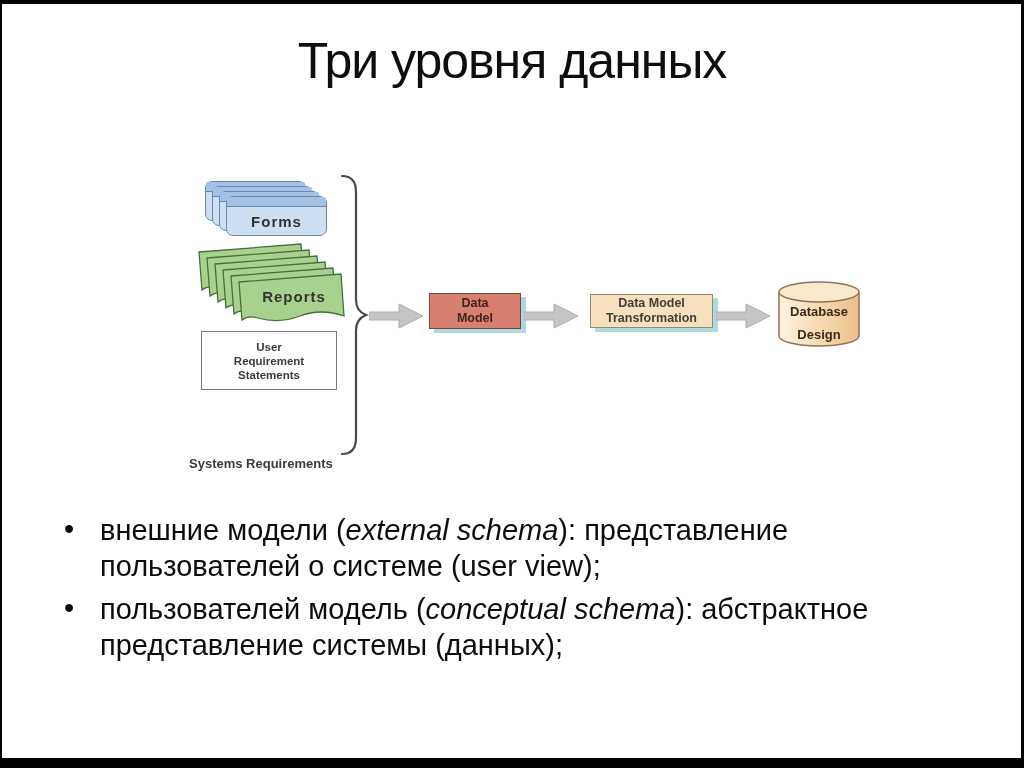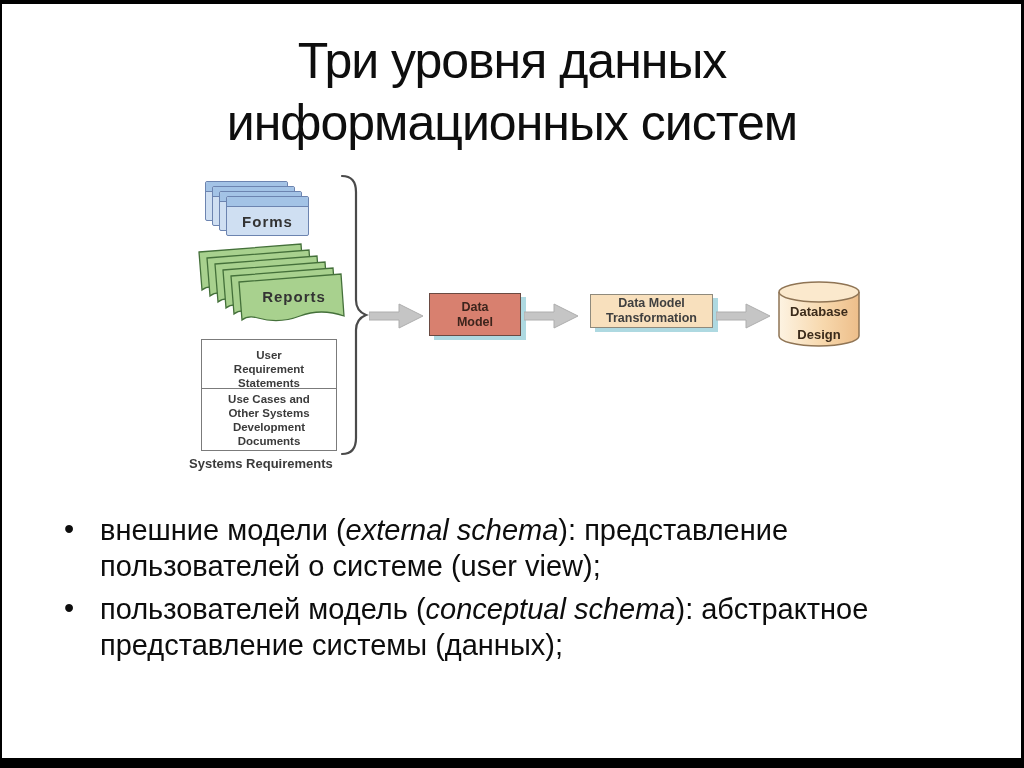--- a/index.html
+++ b/index.html
@@ -11,23 +11,23 @@
 
   
   .title { position:absolute; top:30px; left:0; width:1024px; text-align:center;
            font-size:50px; line-height:62px; color:#0e0e0e; letter-spacing:-1px; }
 
   
   .diagram { position:absolute; inset:0; color:var(--diagram_text); }
   .abs { position:absolute; }
 
   
-  .form-card { position:absolute; width:83px; height:40px;
+  .form-card { position:absolute; width:101px; height:40px;
                background:var(--forms_body); border:1px solid var(--forms_border);
-               border-radius:2px; }
+               border-radius:7px; }
   .form-card .hdr { height:10px; background:var(--forms_header);
                     border-bottom:1px solid var(--forms_border);
                     border-radius:2px 2px 0 0; }
   .form-card .lbl { height:29px; display:flex; align-items:center; justify-content:center;
                     font-size:15px; font-weight:bold; color:#333; letter-spacing:1px; }
 
   
   .req-box { background:#fff; border:1px solid var(--box_border);
              display:flex; align-items:center; justify-content:center;
              text-align:center; font-size:11.5px; font-weight:bold;
@@ -58,21 +58,20 @@
   svg { display:block; }
 </style>
 </head>
 <body>
 
 <div class="slide">
   <div class="frame"></div>
 
   <div class="title">
     <div>Три уровня данных</div>
-    <div>информационных систем</div>
   </div>
 
   <div class="diagram">
 
     <div class="abs" style="left:205px; top:181px; width:120px; height:56px;">
       <div class="form-card" style="left:0;  top:0;">
           <div class="hdr"></div>
         </div>
       <div class="form-card" style="left:7px; top:5px;">
           <div class="hdr"></div>
@@ -92,40 +91,36 @@
         <path transform="translate(8,6)" d="M 3 10 L 105 2 L 108 44 Q 85 36 64 44 Q 43 52 22 46 Q 12 43 6 48 Z"></path>
         <path transform="translate(16,12)" d="M 3 10 L 105 2 L 108 44 Q 85 36 64 44 Q 43 52 22 46 Q 12 43 6 48 Z"></path>
         <path transform="translate(24,18)" d="M 3 10 L 105 2 L 108 44 Q 85 36 64 44 Q 43 52 22 46 Q 12 43 6 48 Z"></path>
         <path transform="translate(32,24)" d="M 3 10 L 105 2 L 108 44 Q 85 36 64 44 Q 43 52 22 46 Q 12 43 6 48 Z"></path>
         <path transform="translate(40,30)" d="M 3 10 L 105 2 L 108 44 Q 85 36 64 44 Q 43 52 22 46 Q 12 43 6 48 Z"></path>
       </g>
     </svg>
     <div class="abs" style="left:246px; top:288px; width:96px; text-align:center;
          font-size:15px; font-weight:bold; color:#333; letter-spacing:1px;">Reports</div>
 
-    <div class="abs req-box" style="left:201px; top:331px; width:136px; height:59px;margin-top:8px;">User
+    <div class="abs req-box" style="left:201px; top:331px; width:136px; height:59px;">User
 Requirement
 Statements</div>
 
-    <div class="abs req-box" style="left:201px; top:388px; width:136px; height:63px;">Use Cases and
-Other Systems
-Development
-Documents</div>
 
     <div class="abs sysreq" style="left:189px; top:456px;">Systems Requirements</div>
 
     <svg class="abs" style="left:336px; top:172px;" width="36" height="288" viewBox="0 0 36 288">
       <path d="M 6 4 Q 20 4 20 20 L 20 128 Q 20 139 30 143 Q 20 147 20 158 L 20 266 Q 20 282 6 282" fill="none" stroke="var(--brace)" stroke-width="2.2" stroke-linecap="round"></path>
     </svg>
 
     <svg class="abs" style="left:369px; top:302px;" width="56" height="28" viewBox="0 0 56 28">
       <polygon points="0,10 30,10 30,2 54,14 30,26 30,18 0,18" fill="var(--arrow_gray)" stroke="#aeaeae" stroke-width="1"></polygon>
     </svg>
 
-    <div class="abs flow-box dm" style="left:429px; top:293px; width:92px; height:43px;">Data
+    <div class="abs flow-box dm" style="left:429px; top:293px; width:92px; height:36px;">Data
 Model</div>
 
     <svg class="abs" style="left:524px; top:302px;" width="56" height="28" viewBox="0 0 56 28">
       <polygon points="0,10 30,10 30,2 54,14 30,26 30,18 0,18" fill="var(--arrow_gray)" stroke="#aeaeae" stroke-width="1"></polygon>
     </svg>
 
     <div class="abs flow-box dmt" style="left:590px; top:294px; width:123px; height:34px;">Data Model
 Transformation</div>
 
     <svg class="abs" style="left:716px; top:302px;" width="56" height="28" viewBox="0 0 56 28">

